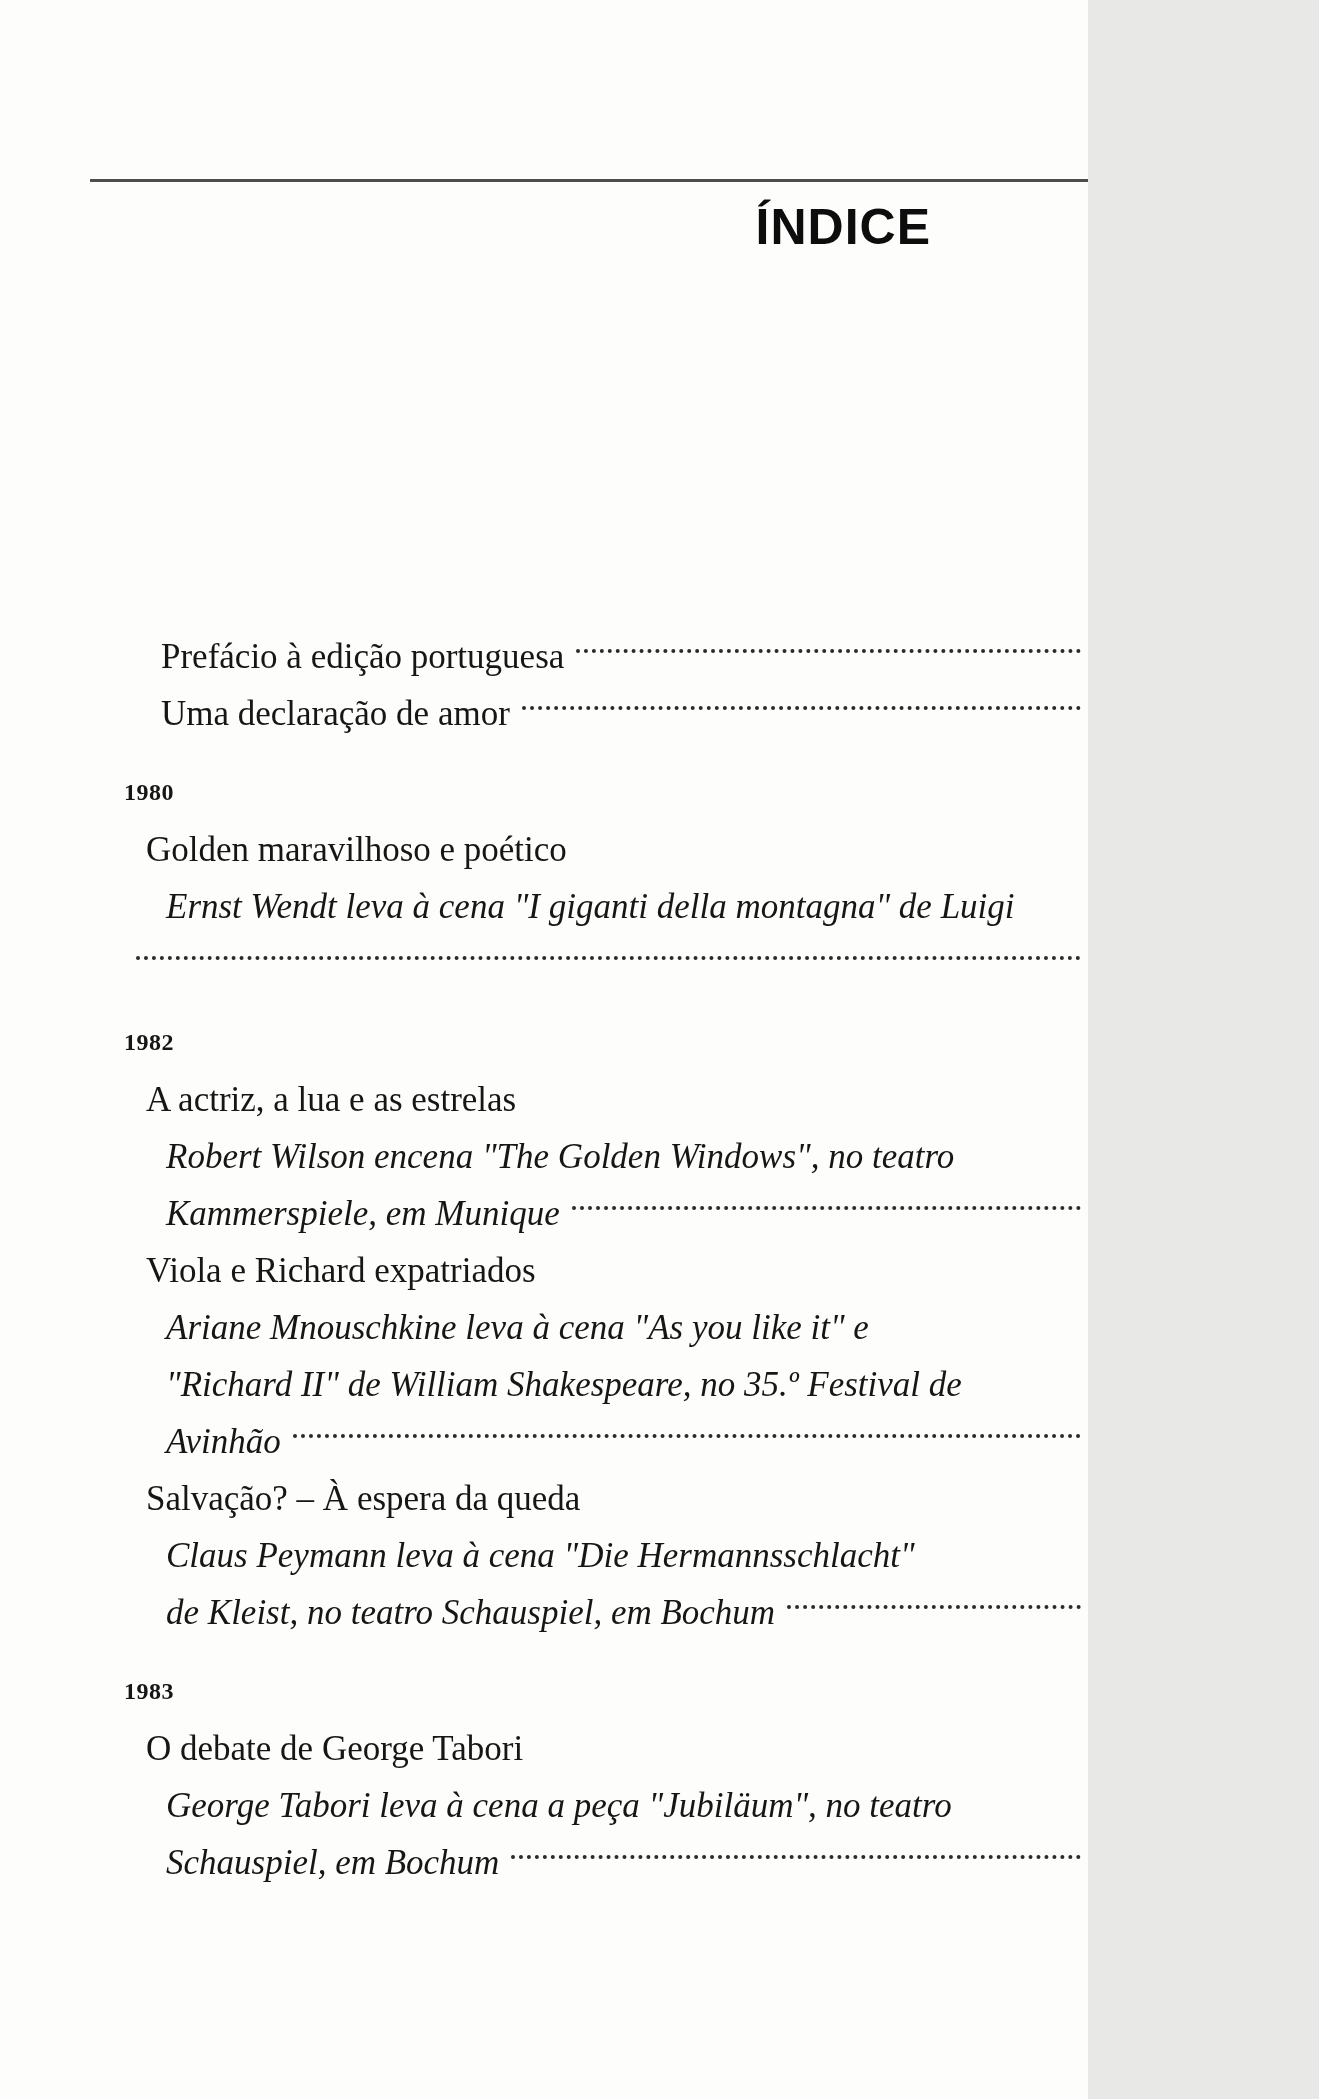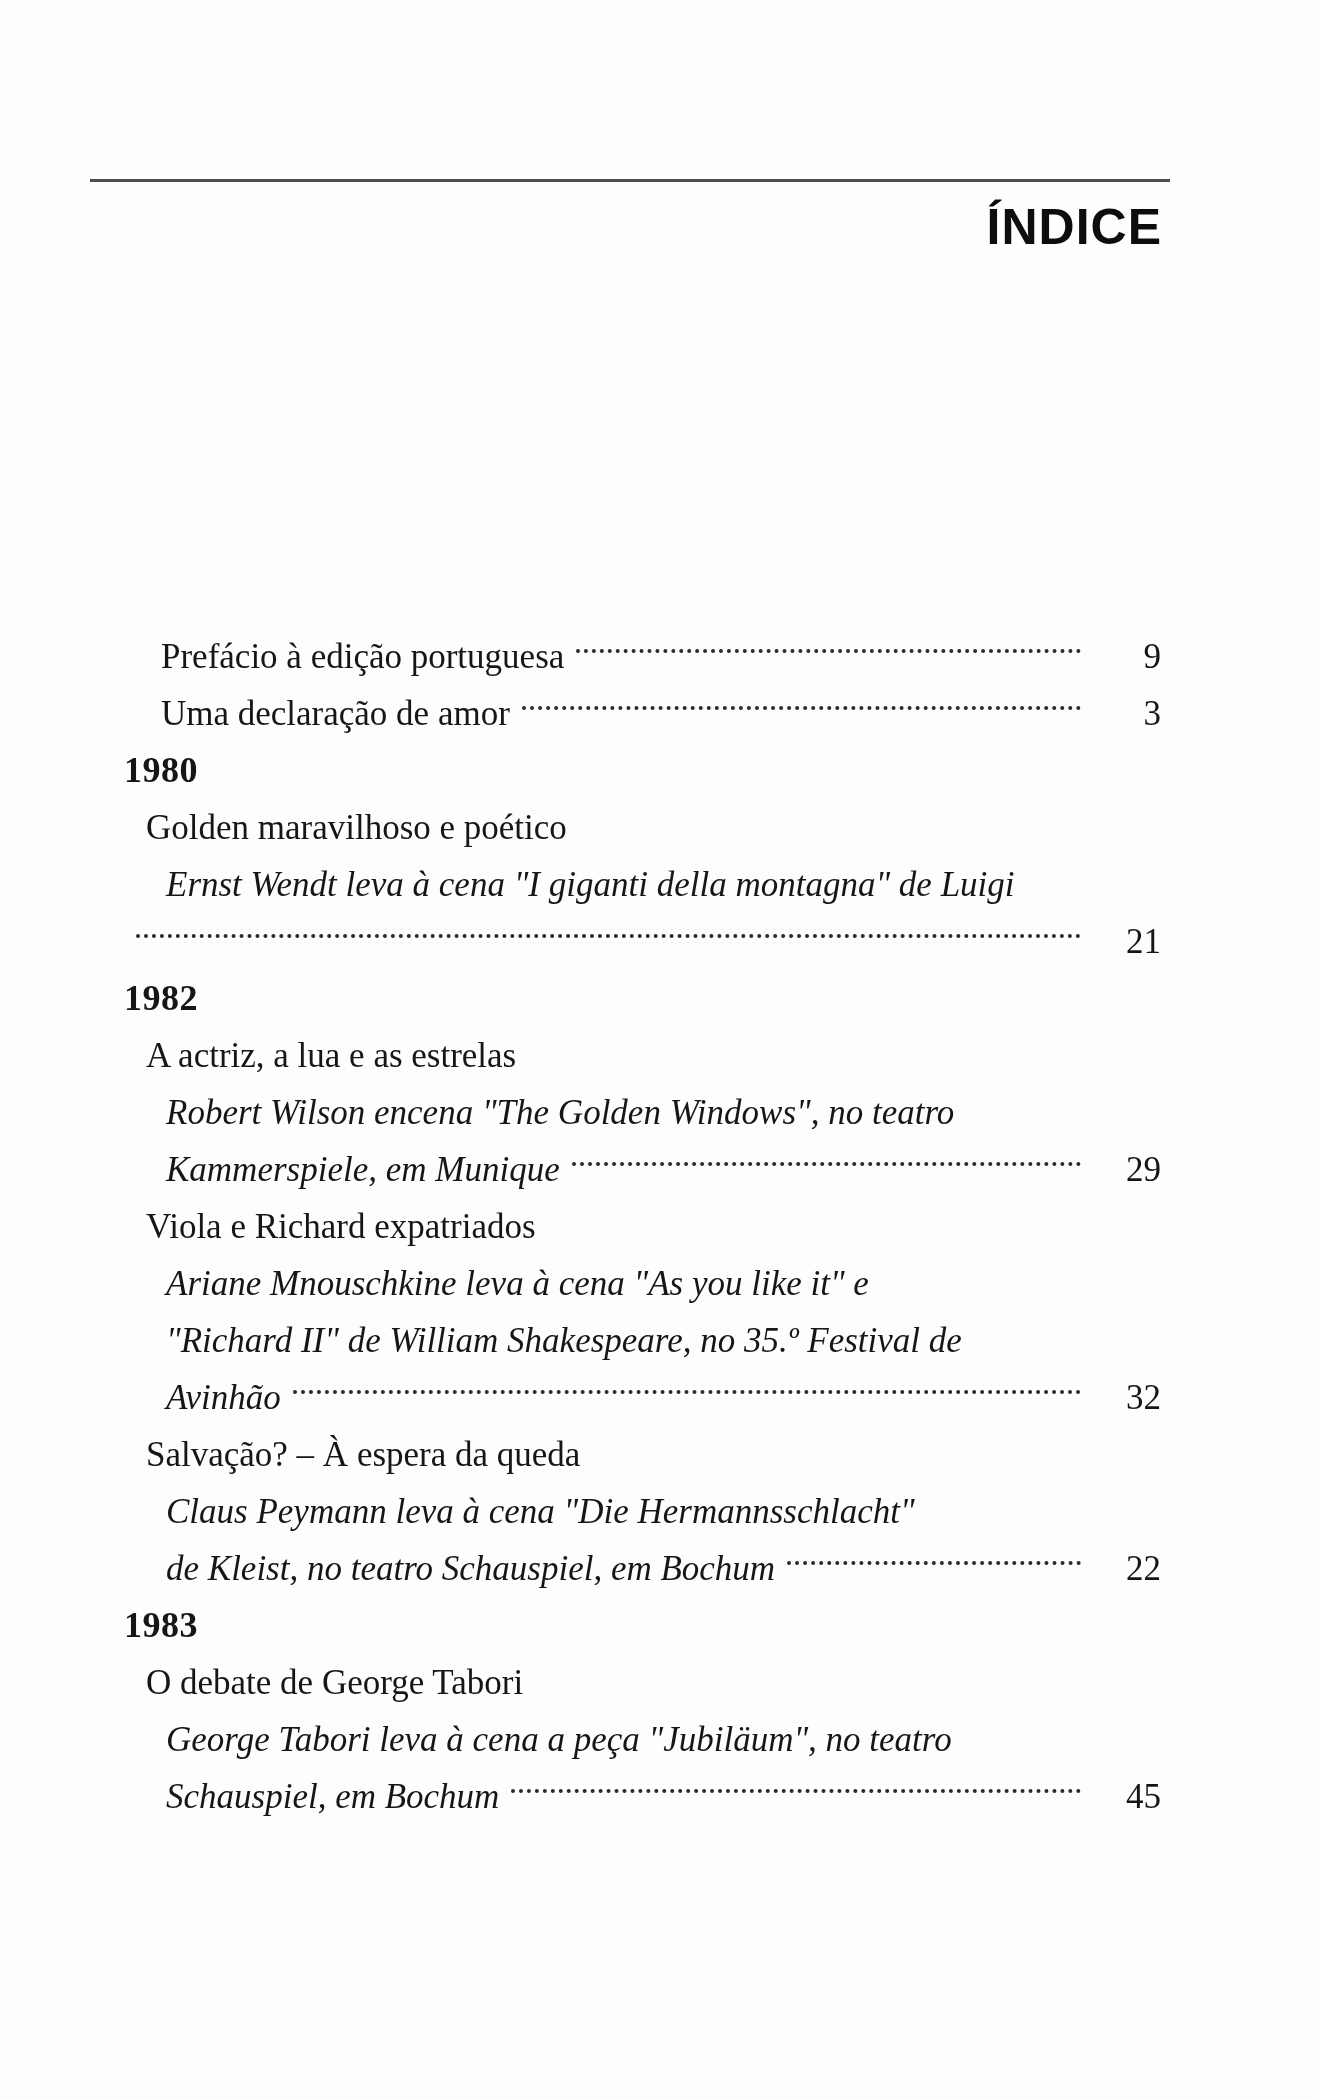--- a/index.html
+++ b/index.html
@@ -2,21 +2,21 @@
 <html><head>
 <meta charset="utf-8">
 <style>
   html, body {
     margin: 0;
     padding: 0;
     background: #e8e8e6;
   }
   .page {
     position: relative;
-    width: 1319px;
+    width: 1088px;
     height: 2099px;
     background: #fdfdfb;
     overflow: hidden;
     font-family: "Liberation Serif", "DejaVu Serif", serif;
     color: #161616;
   }
   .top-rule {
     position: absolute;
     left: 90px;
     top: 179px;
@@ -43,22 +43,23 @@
   .line {
     display: flex;
     align-items: baseline;
     height: 57px;
     line-height: 57px;
     white-space: nowrap;
     font-size: 35px;
   }
   .line .txt { flex: 0 0 auto; }
   .year-line {
+    margin-top: 22px;
     font-weight: bold;
-    font-size: 36px;
+    font-size: 24px;
     letter-spacing: 0.5px;
   }
   .front-line .txt  { padding-left: 37px; }
   .title-line .txt  { padding-left: 22px; }
   .desc-line .txt   { padding-left: 42px; font-style: italic; }
   .dots {
     flex: 1 1 auto;
     min-width: 30px;
     position: relative;
   }

